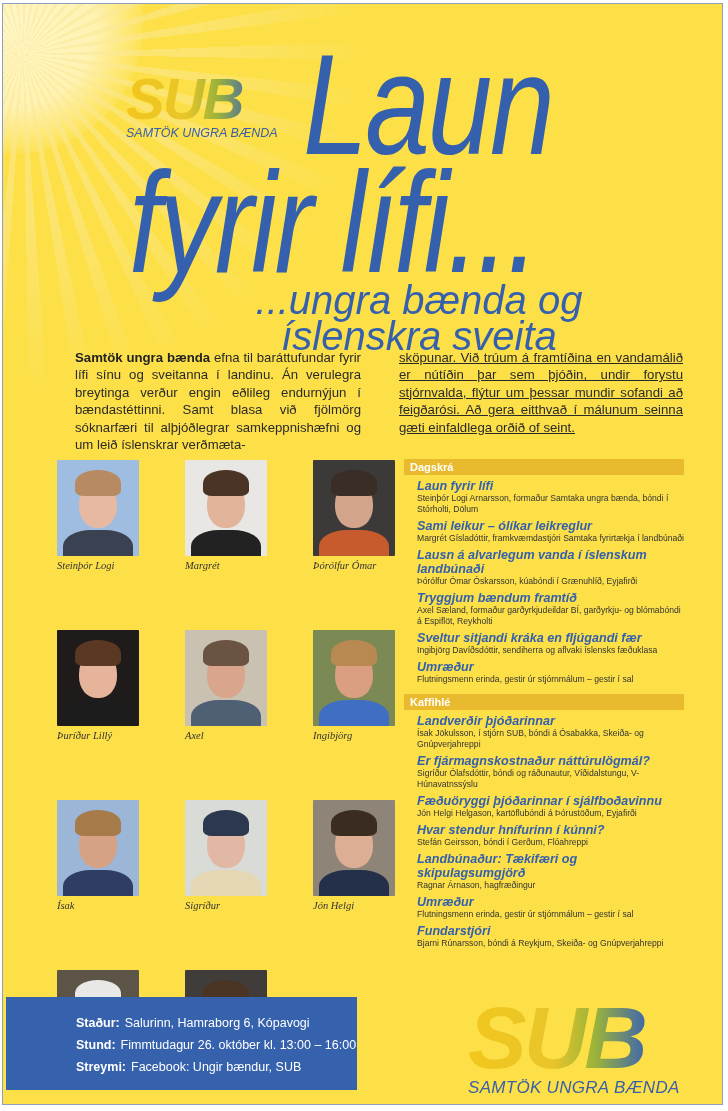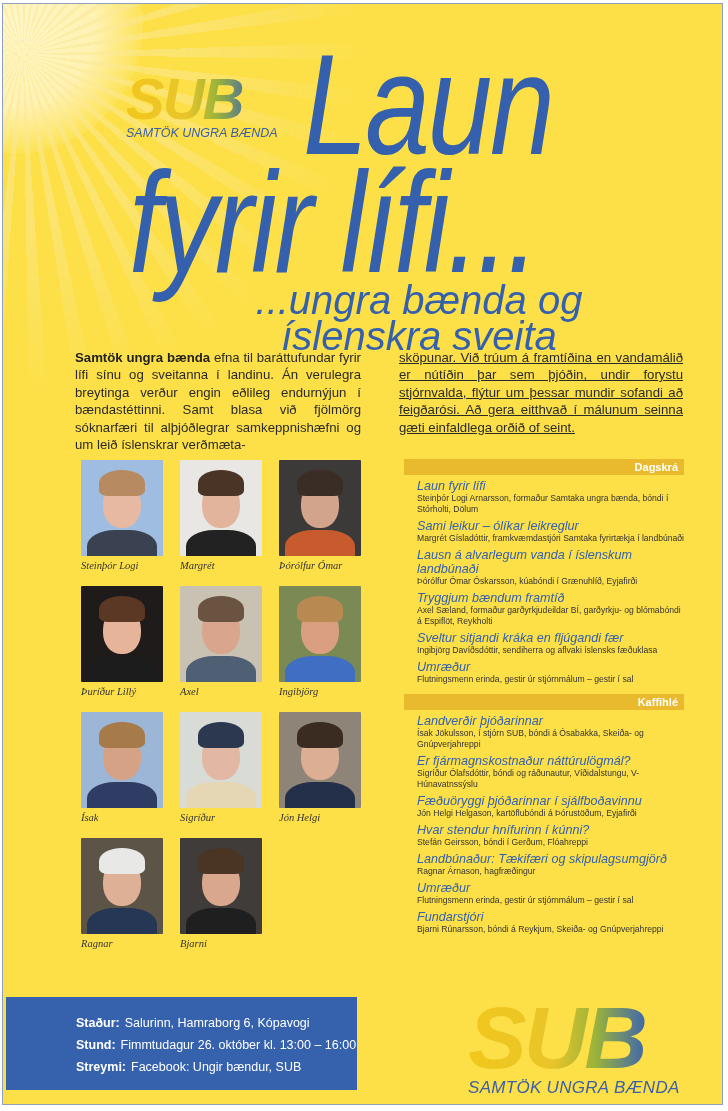--- a/index.html
+++ b/index.html
@@ -27,32 +27,32 @@
     .title { position: absolute; color: #3460ad; font-family: "Liberation Sans", sans-serif; font-style: italic; line-height: 1; white-space: nowrap; }
     .title-1 { left: 300px; top: 30px; font-size: 142px; letter-spacing: -3px; transform: scaleX(0.82); transform-origin: left top; }
     .title-2 { left: 126px; top: 148px; font-size: 142px; letter-spacing: -3px; transform: scaleX(0.82); transform-origin: left top; }
     .subtitle { position: absolute; color: #3460ad; font-style: italic; font-size: 40px; line-height: 36px; text-align: center; left: 236px; top: 278px; width: 360px; white-space: nowrap; }
 
     .intro { position: absolute; top: 345px; font-size: 13.2px; line-height: 17.4px; color: #2a2a2a; text-align: justify; }
     .intro-left { left: 72px; width: 286px; }
     .intro-right { left: 396px; width: 284px; text-decoration: underline; }
     .intro strong { color: #222; }
 
-    .photos { position: absolute; left: 78px; top: 456px; width: 285px; display: grid; grid-template-columns: repeat(3, 84px); column-gap: 15px; row-gap: 0; }
+    .photos { position: absolute; left: 54px; top: 456px; width: 285px; display: grid; grid-template-columns: repeat(3, 84px); column-gap: 15px; row-gap: 0; gap: 44px; }
     .person { height: 126px; }
     .photo { width: 82px; height: 96px; border-radius: 1px; position: relative; overflow: hidden; }
     .photo .face { position: absolute; left: 22px; top: 20px; width: 38px; height: 48px; border-radius: 50% 50% 45% 45%; }
     .photo .shoulders { position: absolute; left: 6px; top: 70px; width: 70px; height: 40px; border-radius: 40% 40% 0 0; }
     .photo .hair { position: absolute; left: 18px; top: 10px; width: 46px; height: 26px; border-radius: 50% 50% 20% 20%; }
     .pname { font-family: "Liberation Serif", serif; font-style: italic; font-size: 10.5px; color: #333; margin-top: 4px; }
 
     .agenda { position: absolute; left: 401px; top: 455px; width: 280px; }
-    .bar { background: #e9b92e; color: #fff; font-weight: bold; font-size: 11px; padding: 1px 6px; height: 14px; line-height: 14px; text-align: right; }
+    .bar { background: #e9b92e; color: #fff; font-weight: bold; font-size: 11px; padding: 1px 6px; height: 14px; line-height: 14px; }
     .item { padding-left: 13px; margin-top: 4px; }
-    .item .t { color: #3460ad; font-style: italic; font-size: 12.6px; line-height: 14px; }
+    .item .t { color: #3460ad; font-style: italic; font-size: 12.6px; line-height: 14px; font-weight: bold; }
     .item .s { color: #333; font-size: 8.6px; line-height: 11px; }
     .gap { height: 9px; }
 
     .infobox { position: absolute; left: 3px; top: 993px; width: 351px; height: 93px; background: #3561ad; color: #fff; box-sizing: border-box; padding: 16px 0 0 70px; font-size: 12.5px; }
     .infobox .row { height: 22px; line-height: 20px; white-space: nowrap; }
     .infobox .k { font-weight: bold; margin-right: 5px; }
   </style>
 </head>
 <body>
 

